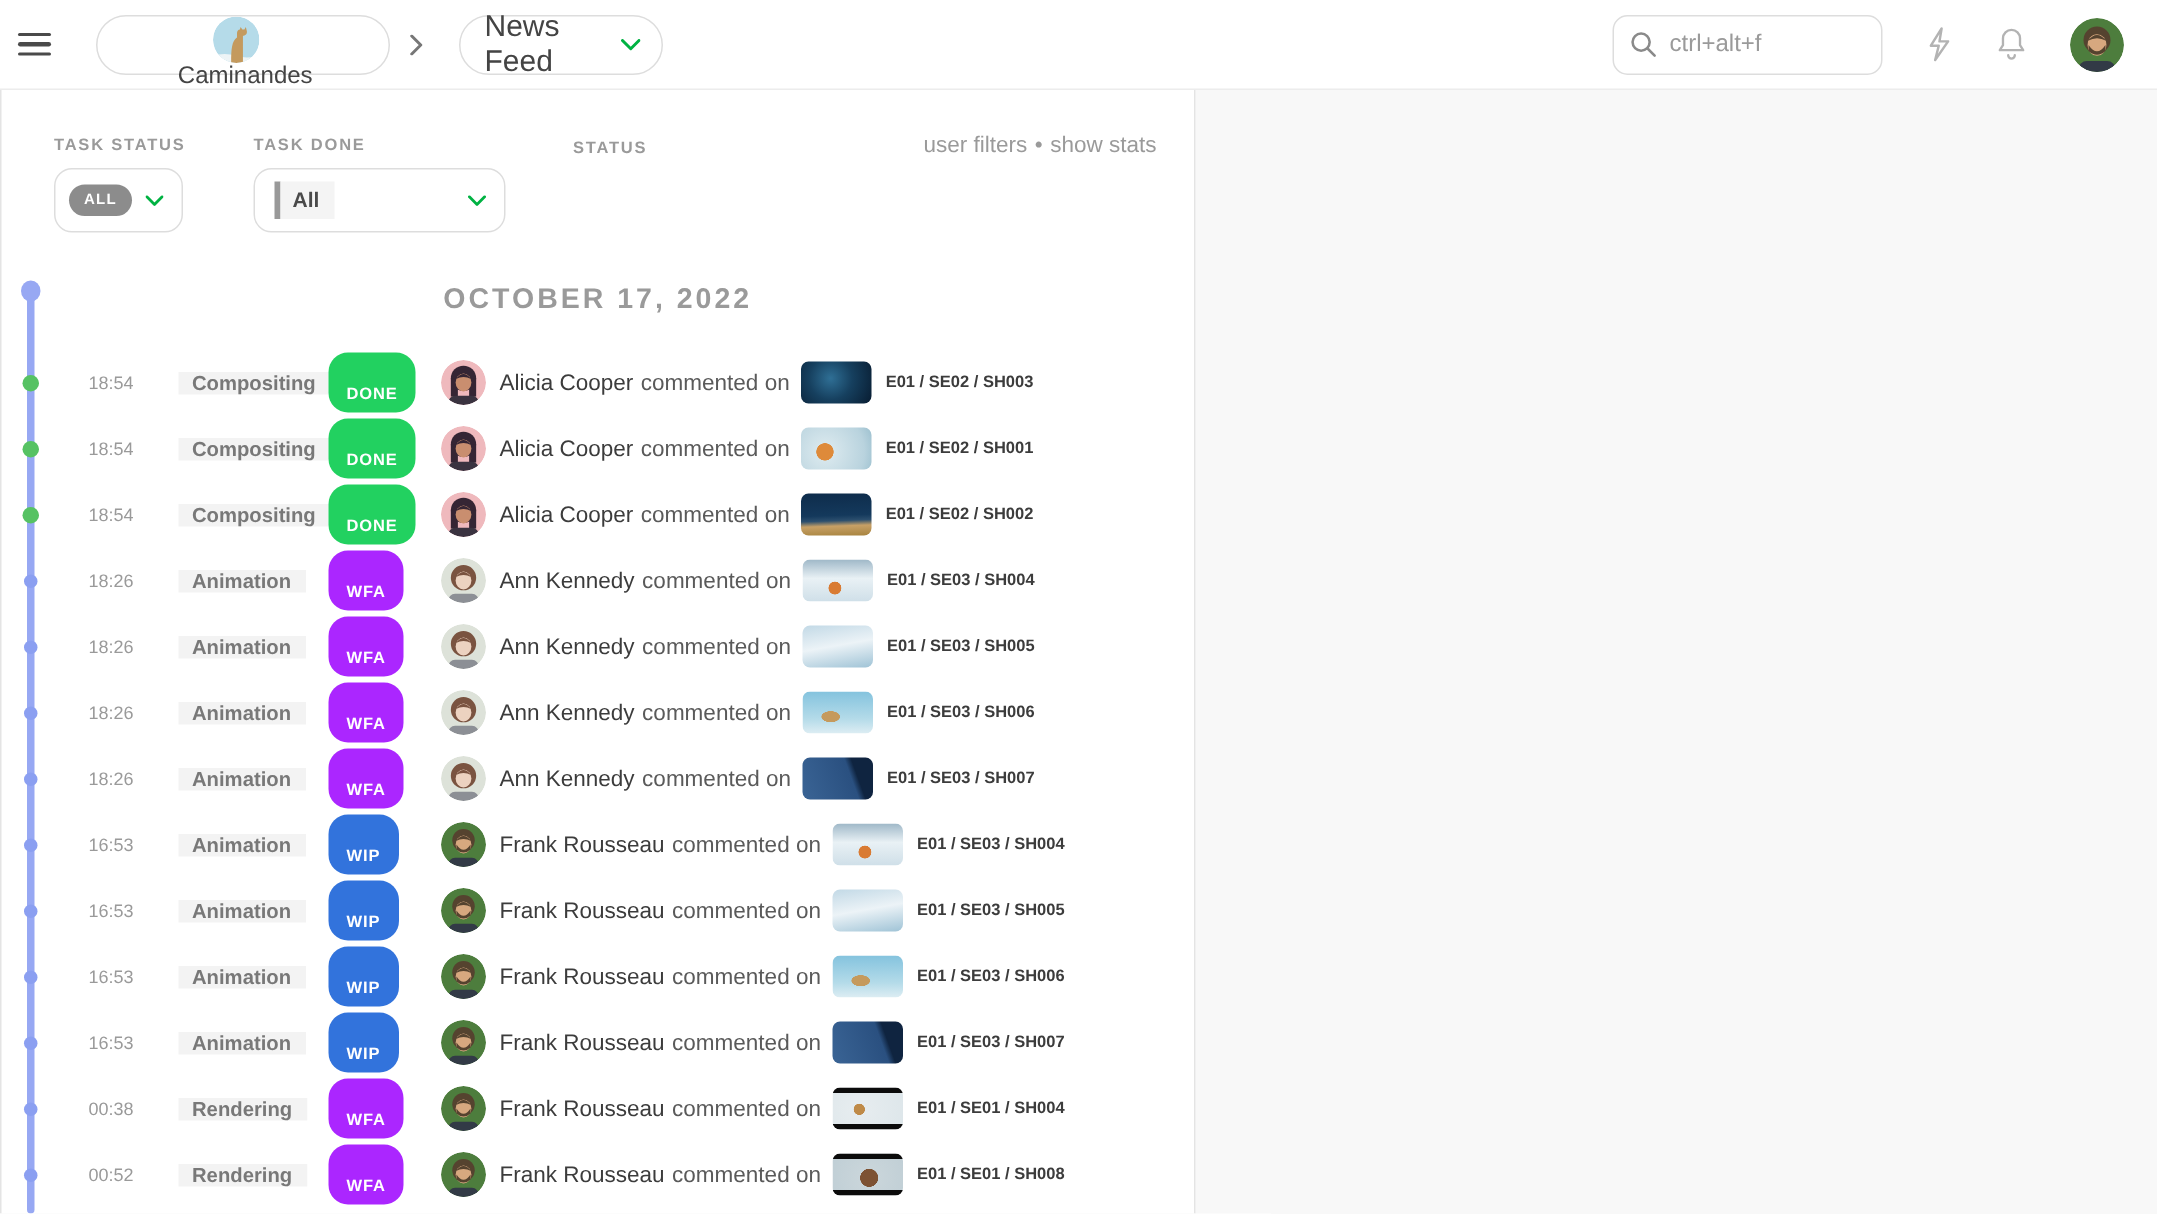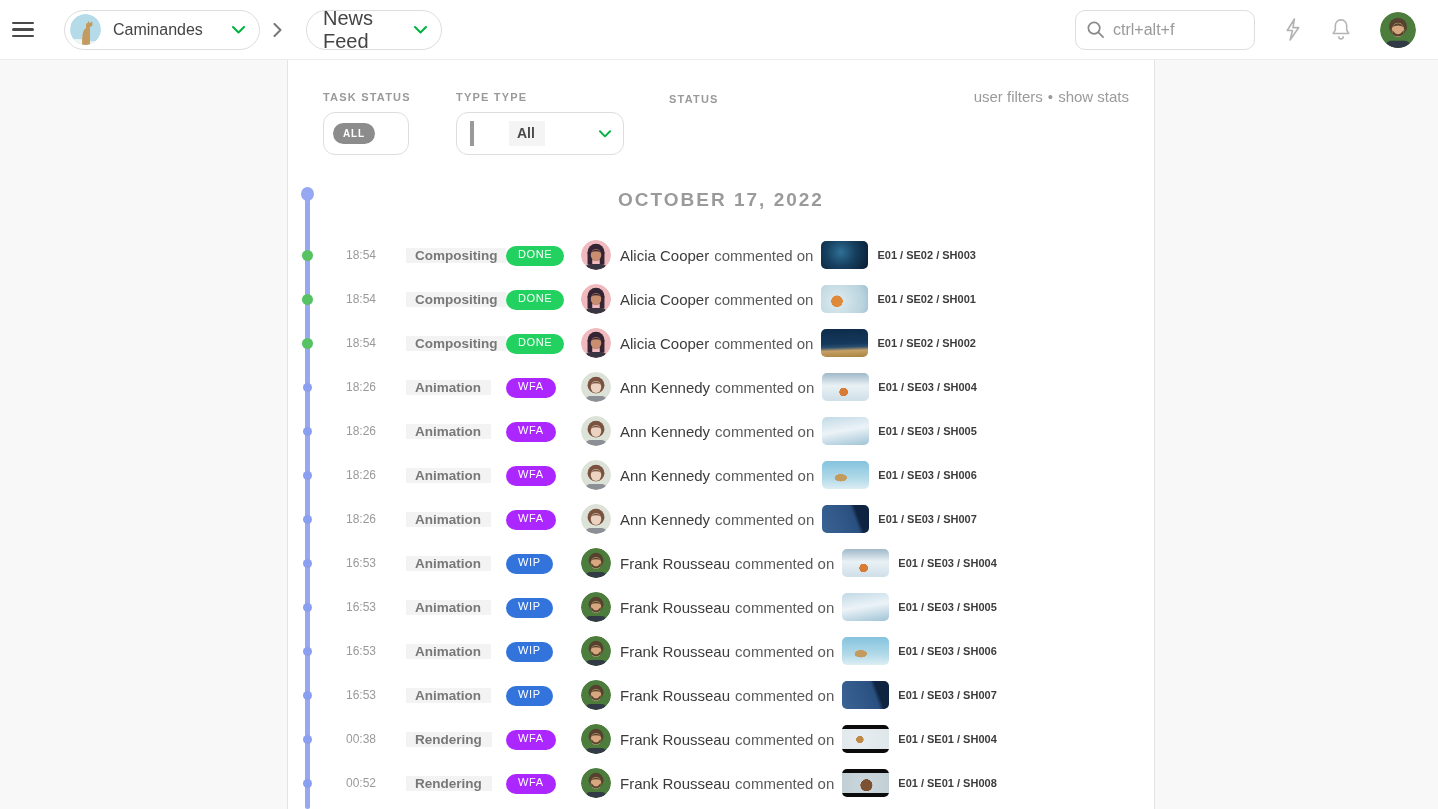--- a/index.html
+++ b/index.html
@@ -14,21 +14,21 @@
     position: relative; height: 60px; background: #fff;
     border-bottom: 1px solid #ececec;
     display: flex; align-items: center; z-index: 5;
   }
   .hamburger { width: 22px; height: 16px; margin-left: 12px; display: flex; flex-direction: column; justify-content: space-between; cursor: pointer; }
   .hamburger span { display: block; height: 2.4px; background: #4a4a4a; border-radius: 2px; }
   .pill {
     height: 40px; border: 1px solid #ddd; border-radius: 20px; background: #fff;
     display: flex; align-items: center; cursor: pointer;
   }
-  .pill.prod { margin-left: 30px; width: 196px; padding: 0 14px 0 5px; }
+  .pill.prod { margin-left: 30px; width: 196px; padding: 0 14px 0 5px; flex-direction: column; }
   .prod-avatar { width: 31px; height: 31px; border-radius: 50%; overflow: hidden; flex: 0 0 auto; }
   .prod-name { margin-left: 12px; font-size: 16px; color: #444; flex: 1; }
   .pill.section { margin-left: 24px; width: 136px; padding: 0 14px 0 16px; }
   .section-name { font-size: 20px; color: #444; flex: 1; }
   .crumb-sep { margin-left: 13px; flex: 0 0 auto; }
   .topbar-spacer { flex: 1; }
   .searchbox {
     width: 180px; height: 40px; border: 1px solid #ddd; border-radius: 10px;
     display: flex; align-items: center; padding: 0 10px; background: #fff;
   }
@@ -37,31 +37,31 @@
     font-size: 16px; font-family: inherit; color: #444; background: transparent;
   }
   .searchbox input::placeholder { color: #9a9a9a; }
   .icon-btn { margin-left: 26px; cursor: pointer; display: flex; align-items: center; }
   .user-avatar { width: 36px; height: 36px; border-radius: 50%; overflow: hidden; margin: 0 22px 0 28px; cursor: pointer; }
   .user-avatar svg, .prod-avatar svg { display: block; }
 
   
   .panel {
     position: relative;
-    margin-left: 287px; width: 868px; height: 749px;
+    width: 797px; height: 749px;
     background: #fff;
     border-left: 1px solid #e4e4e4; border-right: 1px solid #e4e4e4;
   }
   .flabel {
     position: absolute; font-size: 11px; font-weight: bold; letter-spacing: 1.2px;
     color: #9a9a9a;
   }
   .fselect {
     position: absolute; border: 1px solid #ddd; border-radius: 12px; background: #fff;
-    display: flex; align-items: center; cursor: pointer; gap: 35px;
+    display: flex; align-items: center; cursor: pointer;
   }
   .fs-status { left: 35px; top: 52px; width: 86px; height: 43px; padding: 0 12px 0 9px; }
   .all-pill {
     background: #8c8c8c; color: #fff; font-size: 10px; font-weight: bold; letter-spacing: .8px;
     border-radius: 11px; padding: 5px 10px;
   }
   .fs-status .chev { margin-left: auto; }
   .fs-type { left: 168px; top: 52px; width: 168px; height: 43px; padding: 0 12px 0 13px; }
   .type-bar { width: 4px; height: 25px; background: #999; flex: 0 0 auto; }
   .type-val {
@@ -96,22 +96,22 @@
   .time { width: 88px; text-align: right; font-size: 12px; color: #9a9a9a; flex: 0 0 auto; }
   .chipwrap { width: 115px; margin-left: 15px; flex: 0 0 auto; display: flex; }
   .chip { display: inline-flex; align-items: center; height: 25px; border-radius: 2px; overflow: hidden; padding-left: 11px; }
   .chip .bar { width: 4px; flex: 0 0 auto; }
   .chip .chip-label {
     background: #f3f3f3; color: #787878; font-size: 13.5px; font-weight: bold;
     display: flex; align-items: center; padding: 0 10px 0 9px;
   }
   .badgewrap { width: 75px; flex: 0 0 auto; }
   .badge {
-    display: inline-block; color: #fff; font-size: 11px; font-weight: normal; letter-spacing: .6px;
-    border-radius: 13px; padding: 2px 12px 6px;
+    display: inline-block; color: #fff; font-size: 11px; font-weight: bold; letter-spacing: .6px;
+    border-radius: 13px; padding: 22px 12px 6px;
   }
   .avatar { width: 30px; height: 30px; border-radius: 50%; overflow: hidden; flex: 0 0 auto; }
   .avatar svg { display: block; }
   .pname { font-size: 15px; font-weight: normal; color: #3c3c3c; margin-left: 9px; white-space: nowrap; }
   .action { font-size: 15px; color: #5a5a5a; margin-left: 5px; white-space: nowrap; }
   .thumb {
     width: 47px; height: 28px; border-radius: 5px; margin-left: 8px; flex: 0 0 auto;
     background-color: #111;
   }
   .entity { font-size: 11px; font-weight: bold; color: #3c3c3c; margin-left: 9px; white-space: nowrap; }
@@ -192,21 +192,21 @@
           <path d="M11 16 Q16 23.5 21 16 L21 19.5 Q16 24 11 19.5 Z" fill="#55432f"></path>
           <rect x="5" y="25.5" width="22" height="10" rx="5" fill="#323a46"></rect>
         </g>
       </svg>
     </div>
 </div>
 
 <div class="panel">
 
   <span class="flabel" style="left:35px; top:31px;">TASK STATUS</span>
-  <span class="flabel" style="left:168px; top:31px;">TYPE TYPE</span>
+  <span class="flabel" style="left:168px; top:31px;">TASK DONE</span>
   <span class="flabel" style="left:381px; top:33px;">STATUS</span>
 
   <div class="fselect fs-status">
     <span class="all-pill" id="status-all-pill" style="background: rgb(140, 140, 140);">ALL</span>
     <svg class="chev" width="12" height="8" viewBox="0 0 13 8">
         <polyline points="1,1 6.5,6.5 12,1" fill="none" stroke="#00b242" stroke-width="2" stroke-linecap="round" stroke-linejoin="round"></polyline>
       </svg>
   </div>
 
   <div class="fselect fs-type">

